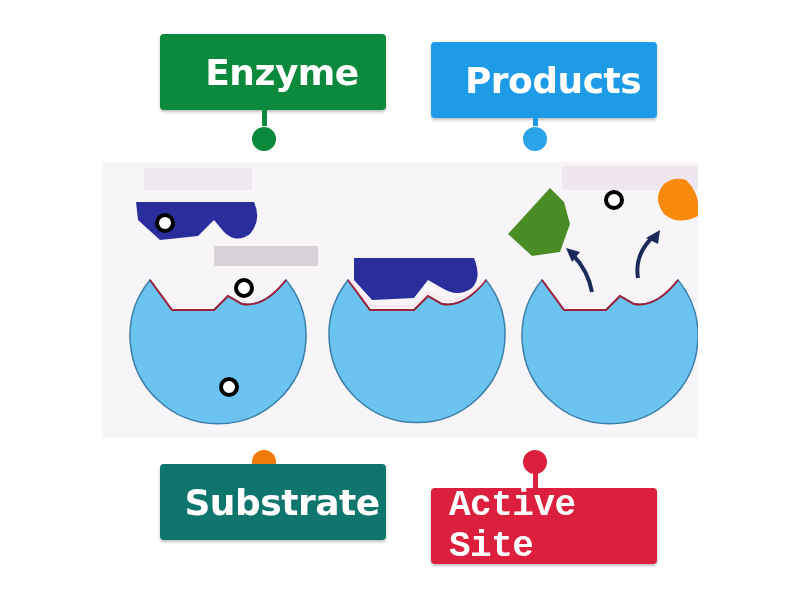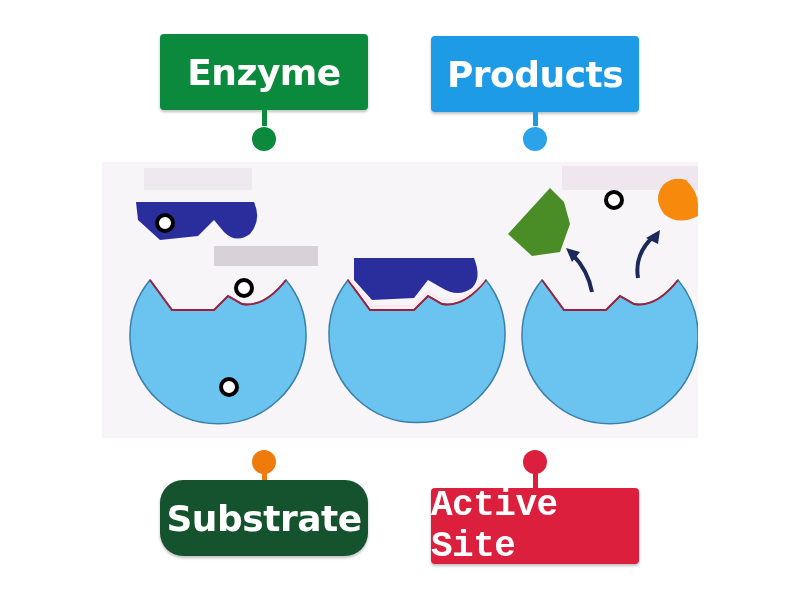--- a/index.html
+++ b/index.html
@@ -5,41 +5,41 @@
   html, body { margin: 0; padding: 0; }
   body {
     width: 800px; height: 600px; background: #ffffff; position: relative; overflow: hidden;
     font-family: "DejaVu Sans", "Liberation Sans", sans-serif;
   }
   .label {
     position: absolute; width: 208px; height: 76px; border-radius: 4px;
     color: #fff; font-weight: bold; font-size: 36px;
     display: flex; align-items: center; justify-content: center;
     box-shadow: 0 2px 3px rgba(0,0,0,0.25);
-    letter-spacing: -0.5px; cursor: pointer;
+    letter-spacing: -0.5px; cursor: pointer; padding-left: 18px;
   }
   .stem { position: absolute; width: 5px; height: 16px; }
   .knob { position: absolute; width: 24px; height: 24px; border-radius: 50%; }
   .diagram {
     position: absolute; left: 102px; top: 162px; width: 596px; height: 276px;
     background: #f7f5f8;
   }
   .hotspot {
     position: absolute; width: 12px; height: 12px; border: 4px solid #000;
     border-radius: 50%; background: #fff; cursor: pointer;
   }
 </style>
 </head>
 <body>
 
 <div class="label" style="left:160px;top:34px;background:#0b8a3d;">Enzyme</div>
 <div class="stem" style="left:262px;top:110px;background:#0b8a3d;"></div>
 <div class="knob" style="left:252px;top:127px;background:#0b8a3d;"></div>
 
-<div class="label" style="left:431px;top:36px;background:#1e9be6;">Products</div>
+<div class="label" style="left:431px;top:42px;background:#1e9be6;">Products</div>
 <div class="stem" style="left:533px;top:110px;background:#1e9be6;"></div>
 <div class="knob" style="left:523px;top:127px;background:#2aa3e8;"></div>
 
 <div class="diagram">
   <svg width="596" height="276" viewBox="0 0 596 276">
 
     <rect x="42" y="6" width="108" height="22" fill="#f0e8f0"></rect>
     <rect x="112" y="84" width="104" height="20" fill="#d8d2d8"></rect>
     <rect x="460" y="4" width="136" height="24" fill="#efe6ef"></rect>
 
@@ -66,17 +66,17 @@
   </svg>
 </div>
 
 <div class="hotspot" style="left:155px;top:213px;"></div>
 <div class="hotspot" style="left:234px;top:278px;"></div>
 <div class="hotspot" style="left:219px;top:377px;"></div>
 <div class="hotspot" style="left:604px;top:190px;"></div>
 
 <div class="knob" style="left:252px;top:450px;background:#f07a0c;"></div>
 <div class="stem" style="left:262px;top:472px;background:#f07a0c;"></div>
-<div class="label" style="left:160px;top:480px;background:#14532d;border-radius:23px;">Substrate</div>
+<div class="label" style="left:160px;top:464px;background:#0f766e;">Substrate</div>
 
 <div class="knob" style="left:523px;top:450px;background:#dc1f3c;"></div>
 <div class="stem" style="left:533px;top:472px;background:#dc1f3c;"></div>
 <div class="label" style="left:431px;top:488px;background:#dc1f3c;font-family:Liberation Mono, monospace;">Active Site</div>
 
 </body></html>

